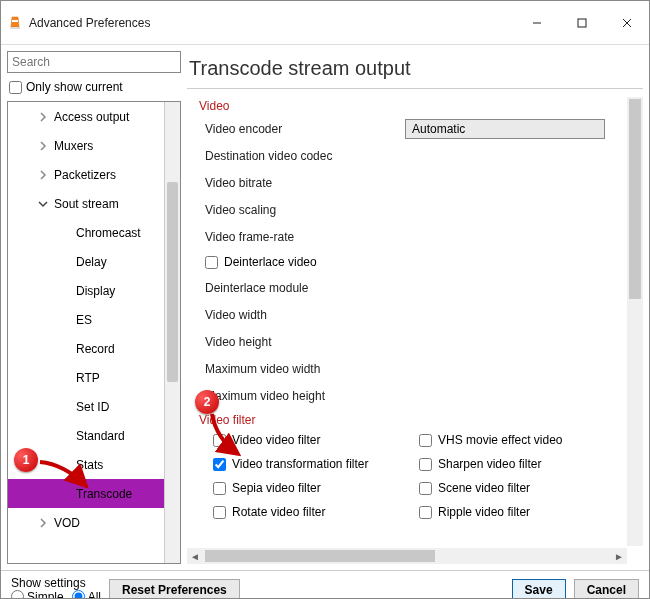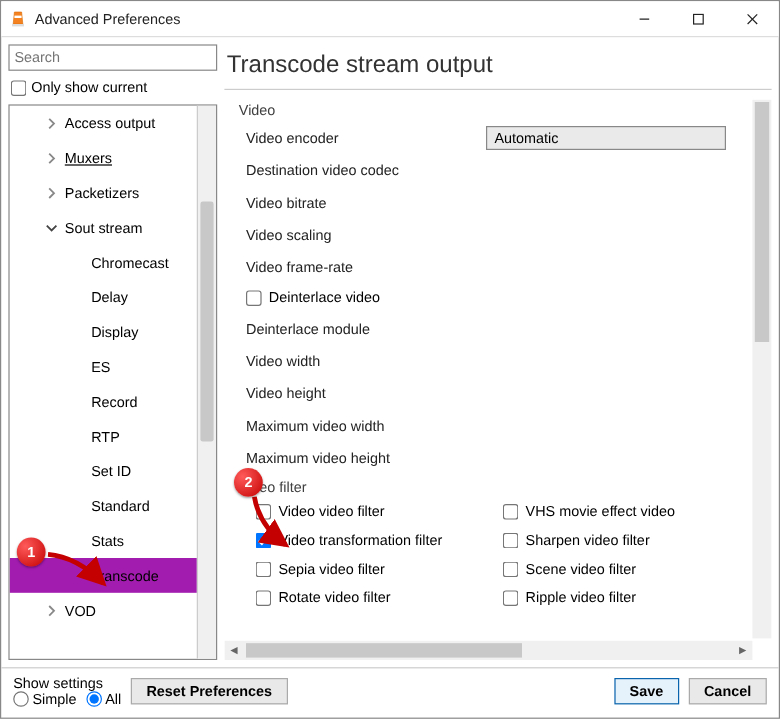--- a/index.html
+++ b/index.html
@@ -1,18 +1,18 @@
 <!DOCTYPE html>
 <html><head>
 <meta charset="utf-8">
 <style>
 * { box-sizing: border-box; margin: 0; padding: 0; font-family: "Segoe UI", Tahoma, sans-serif; font-size: 12px; }
 body { background: #fff; width: 650px; height: 599px; overflow: hidden; border: 1px solid #888; }
 
-.titlebar { height: 30px; display: flex; align-items: center; padding-left: 6px; background: #fff; border-bottom: 1px solid #ddd; }
+.titlebar { height: 44px; display: flex; align-items: center; padding-left: 6px; background: #fff; border-bottom: 1px solid #ddd; }
 .titlebar .app-icon { width: 16px; height: 16px; margin-right: 6px; }
 .titlebar .title { flex: 1; color: #222; }
 .titlebar .win-controls { display: flex; }
 .titlebar .win-btn { width: 45px; height: 30px; display: flex; align-items: center; justify-content: center; color: #222; }
 .titlebar .win-btn svg { stroke: #222; stroke-width: 1; fill: none; }
 
 .content { display: flex; height: 525px; padding: 6px; gap: 6px; }
 
 .left-pane { width: 174px; display: flex; flex-direction: column; }
 .search-box { height: 22px; border: 1px solid #888; padding: 0 4px; color: #888; margin-bottom: 4px; }
@@ -33,21 +33,21 @@
 
 .settings-wrap { position: relative; flex: 1; border: 0; overflow: hidden; }
 .settings-scroll-v { position: absolute; right: 0; top: 0; bottom: 18px; width: 16px; background: #f0f0f0; }
 .settings-thumb-v { position: absolute; left: 2px; right: 2px; top: 2px; height: 200px; background: #c8c8c8; }
 .settings-scroll-h { position: absolute; left: 0; right: 16px; bottom: 0; height: 16px; background: #f0f0f0; display: flex; align-items: center; }
 .settings-scroll-h .arrow { width: 16px; text-align: center; color: #666; font-size: 10px; }
 .settings-thumb-h { height: 12px; background: #c8c8c8; width: 230px; margin-left: 2px; }
 
 .settings-body { position: absolute; left: 0; right: 18px; top: 0; bottom: 18px; overflow: hidden; padding-left: 6px; }
 
-.fieldset-label { color: #404040; font-size: 12px; margin: 2px 0 2px 6px; position: relative; }
+.fieldset-label { color: #b91c1c; font-size: 12px; margin: 2px 0 2px 6px; position: relative; }
 .fieldset-label::after { content: ""; position: absolute; left: 50px; right: 0; top: 50%; border-top: 0px solid #eee; }
 .form-row { display: flex; align-items: center; height: 27px; padding-left: 12px; }
 .form-row .lbl { width: 200px; color: #222; }
 .form-row .val { flex: 1; }
 .combo { border: 1px solid #888; background: #eaeaea; height: 20px; padding: 0 6px; display: flex; align-items: center; width: 200px; }
 .chk-row { display: flex; align-items: center; height: 24px; padding-left: 12px; gap: 6px; }
 .chk-row input { width: 13px; height: 13px; }
 .filter-cols { display: flex; padding-left: 20px; }
 .filter-col { flex: 1; display: flex; flex-direction: column; gap: 2px; }
 .filter-item { display: flex; align-items: center; gap: 6px; height: 22px; white-space: nowrap; }
@@ -109,21 +109,21 @@
     <div class="tree-wrap">
       <div class="tree" id="tree">
           <div class="tree-row" style="padding-left: 28px;">
             <span class="tree-exp">
               <svg width="10" height="10">
                 <path d="M3,1 L7,5 L3,9" fill="none" stroke="#888" stroke-width="1.5"></path>
               </svg>
             </span>
             <span class="tree-label">Access output</span>
           </div>
-          <div class="tree-row" style="padding-left: 28px; text-decoration: underline;">
+          <div class="tree-row" style="padding-left: 28px;">
             <span class="tree-exp">
               <svg width="10" height="10">
                 <path d="M3,1 L7,5 L3,9" fill="none" stroke="#888" stroke-width="1.5"></path>
               </svg>
             </span>
             <span class="tree-label">Muxers</span>
           </div>
           <div class="tree-row" style="padding-left: 28px;">
             <span class="tree-exp">
               <svg width="10" height="10">

